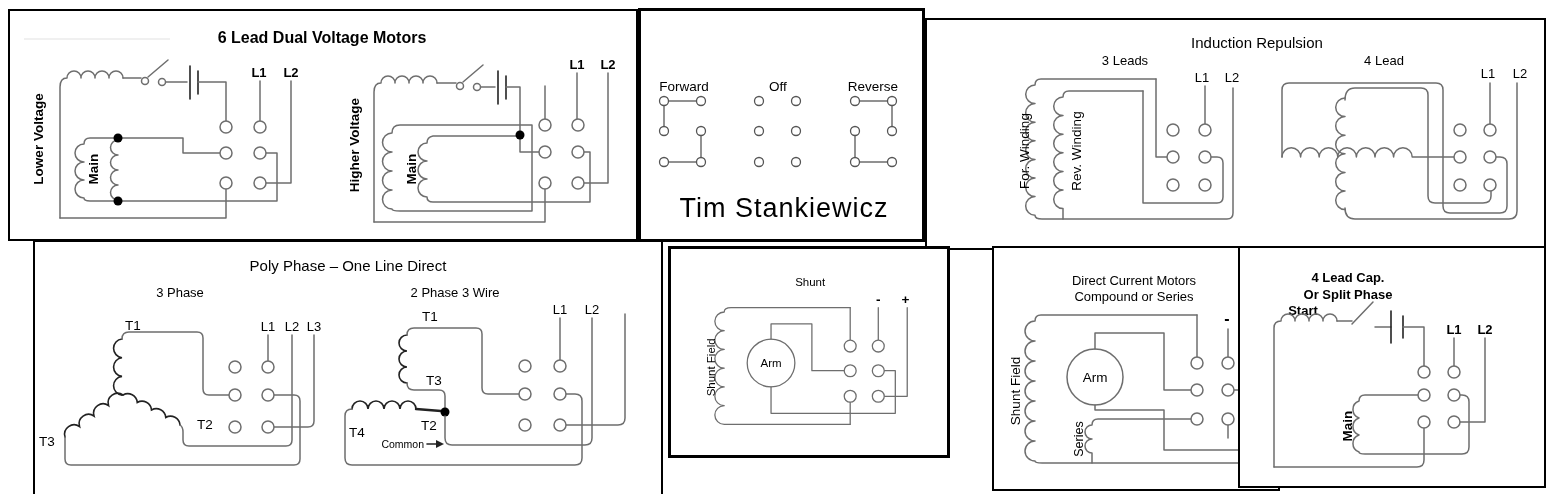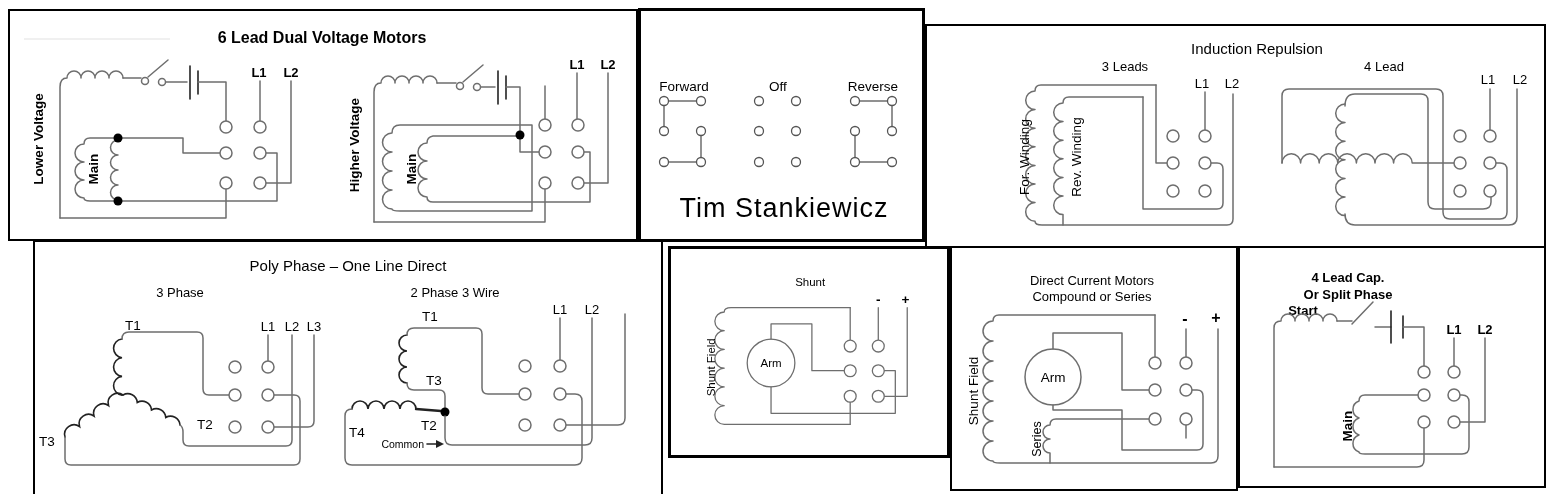--- a/index.html
+++ b/index.html
@@ -137,21 +137,21 @@
         <circle class="t2" cx="214" cy="90" r="4.5"></circle>
         <circle class="t2" cx="251" cy="90" r="4.5"></circle>
         <circle class="t2" cx="214" cy="120" r="4.5"></circle>
         <circle class="t2" cx="251" cy="120" r="4.5"></circle>
         <circle class="t2" cx="214" cy="151" r="4.5"></circle>
         <circle class="t2" cx="251" cy="151" r="4.5"></circle>
       </g>
     </svg>
   </div>
 
-  <div class="panel" style="left:925px;top:24px;width:621px;height:232px;">
+  <div class="panel" style="left:925px;top:18px;width:621px;height:232px;">
     <svg viewBox="0 0 617 228">
       <text class="ttl2" x="330" y="28" text-anchor="middle">Induction Repulsion</text>
 
       <g>
         <text class="sub" x="198" y="45" text-anchor="middle">3 Leads</text>
         <path class="w" d="M229,59 H114 Q108,59 108,65 a9.3,9.3 0 0 0 0,18.6 a9.3,9.3 0 0 0 0,18.6 a9.3,9.3 0 0 0 0,18.6 a9.3,9.3 0 0 0 0,18.6 a9.3,9.3 0 0 0 0,18.6 a9.3,9.3 0 0 0 0,18.6 a9.3,9.3 0 0 0 0,18.6 Q108,199 115,199 H300 Q306,199 306,193 V68"></path>
         <path class="w" d="M229,59 V137 H240"></path>
         <path class="w" d="M216,71 H142 Q136,71 136,77 a9.3,9.3 0 0 0 0,18.6 a9.3,9.3 0 0 0 0,18.6 a9.3,9.3 0 0 0 0,18.6 a9.3,9.3 0 0 0 0,18.6 a9.3,9.3 0 0 0 0,18.6 a9.3,9.3 0 0 0 0,18.6 V199"></path>
         <path class="w" d="M216,71 V183 H290 Q296,183 296,177 V143 Q296,137 290,137 H284"></path>
         <text class="rot" transform="rotate(-90 98 131)" x="98" y="135" text-anchor="middle">For. Winding</text>
@@ -273,21 +273,21 @@
         <circle class="t" cx="177" cy="114" r="7"></circle>
         <circle class="t" cx="210" cy="114" r="7"></circle>
         <circle class="t" cx="177" cy="143" r="7"></circle>
         <circle class="t" cx="210" cy="143" r="7"></circle>
         <circle class="t" cx="177" cy="173" r="7"></circle>
         <circle class="t" cx="210" cy="173" r="7"></circle>
       </g>
     </svg>
   </div>
 
-  <div class="panel" style="left:950px;top:246px;width:288px;height:245px;">
+  <div class="panel" style="left:992px;top:246px;width:288px;height:245px;">
     <svg viewBox="0 0 284 241">
       <text class="sub" x="140" y="37" text-anchor="middle">Direct Current Motors</text>
       <text class="sub" x="140" y="53" text-anchor="middle">Compound or Series</text>
       <text class="pm" x="233" y="76" text-anchor="middle">-</text>
       <text class="pm" x="264" y="75" text-anchor="middle">+</text>
       <path class="w" d="M203,67 H47 Q41,67 41,73 a10,10 0 0 0 0,20 a10,10 0 0 0 0,20 a10,10 0 0 0 0,20 a10,10 0 0 0 0,20 a10,10 0 0 0 0,20 a10,10 0 0 0 0,20 a10,10 0 0 0 0,20 Q41,215 48,215 H259 Q266,215 266,208 V81"></path>
       <path class="w" d="M203,67 V109"></path>
       <text class="rot" transform="rotate(-90 22 143)" x="22" y="147" text-anchor="middle">Shunt Field</text>
       <circle class="t" cx="101" cy="129" r="28"></circle>
       <text class="ttl3" x="101" y="134" text-anchor="middle">Arm</text>

